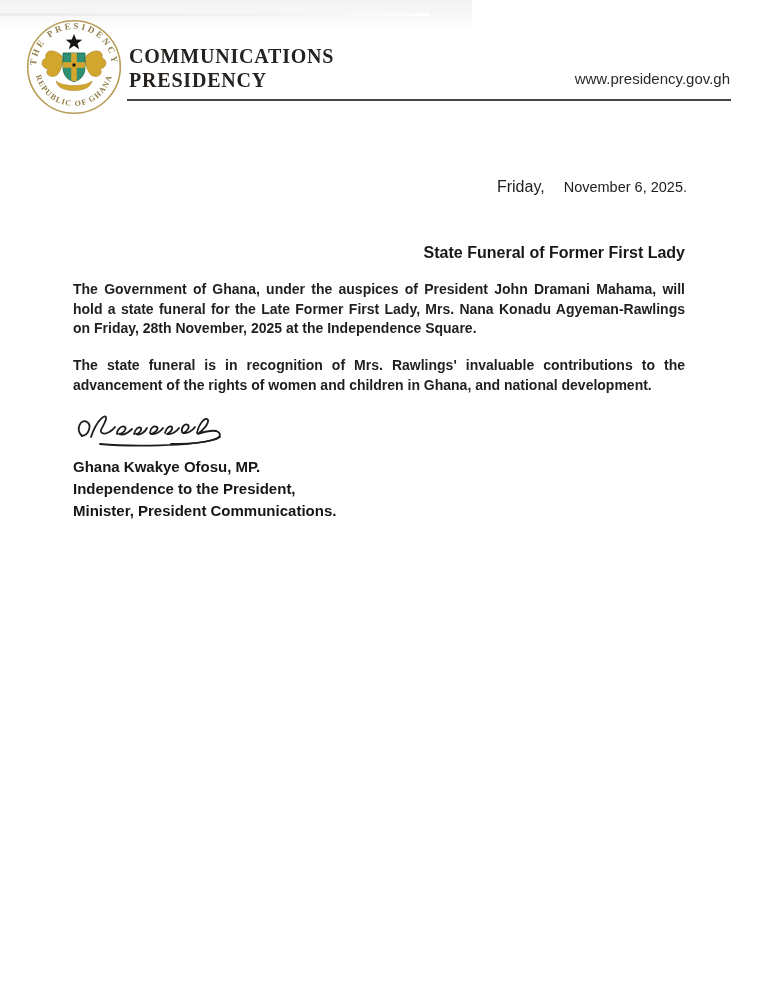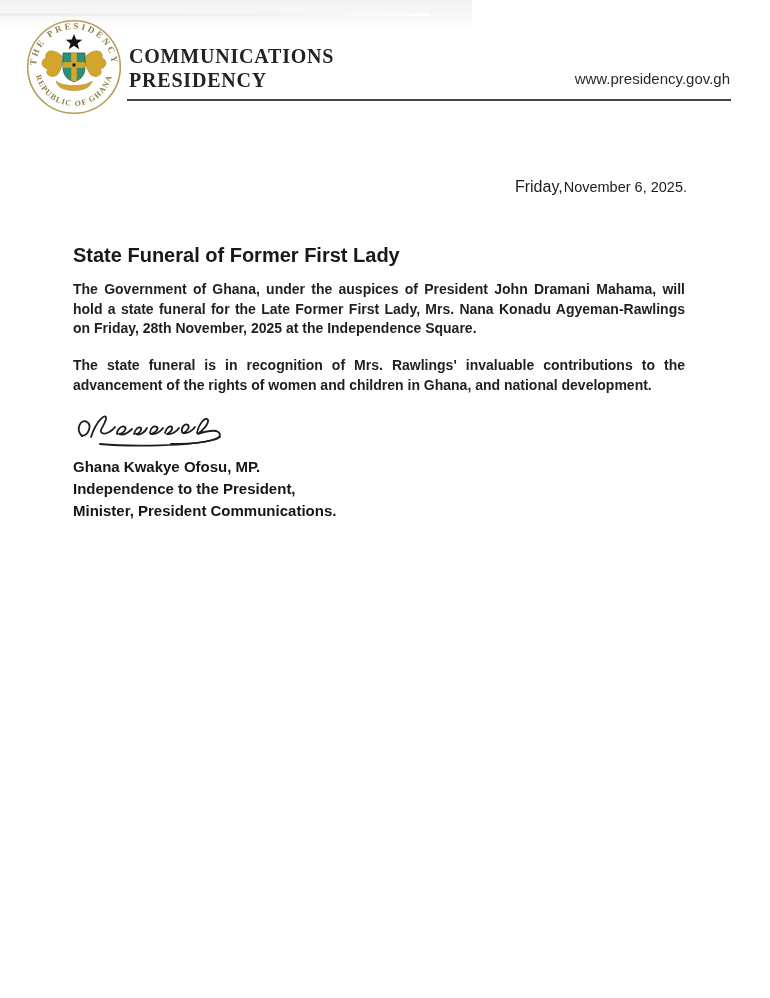--- a/index.html
+++ b/index.html
@@ -34,24 +34,24 @@
   }
   .header-rule {
     position:absolute; left:127px; top:99px;
     width:604px; height:2px; background:#454545;
   }
   .date-line {
     position:absolute; right:83px; top:178px;
     font-size:14.5px; color:#1c1c1c; white-space:nowrap;
   }
   .date-line .weekday { font-size:16px; }
-  .date-line .rest { margin-left:1px; }
+  .date-line .rest { margin-left:19px; }
   .doc-title {
     position:absolute; left:73px; top:244px; width:612px;
-    text-align:left; font-weight:bold; font-size:20px; color:#181818;
+    text-align:right; font-weight:bold; font-size:16px; color:#181818;
   }
   .para {
     position:absolute; left:73px; width:612px;
     font-size:14px; line-height:19.7px; text-align:justify; color:#1f1f1f;font-weight:bold;
   }
   .para-1 { top:280px; }
   .para-2 { top:356px; }
   .signature { position:absolute; left:70px; top:409px; width:168px; height:44px; }
   .signer-block {
     position:absolute; left:73px; top:456px;

